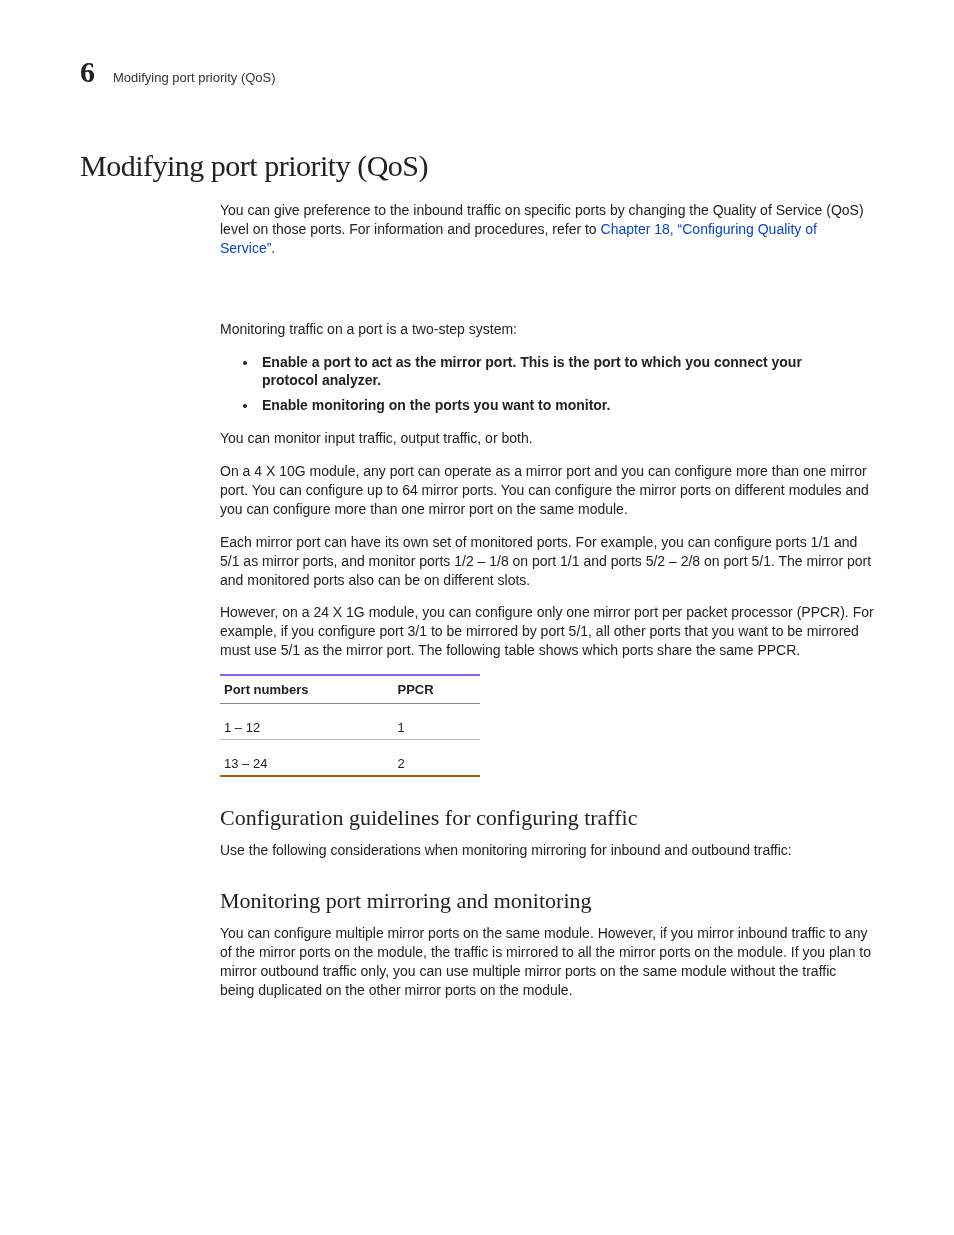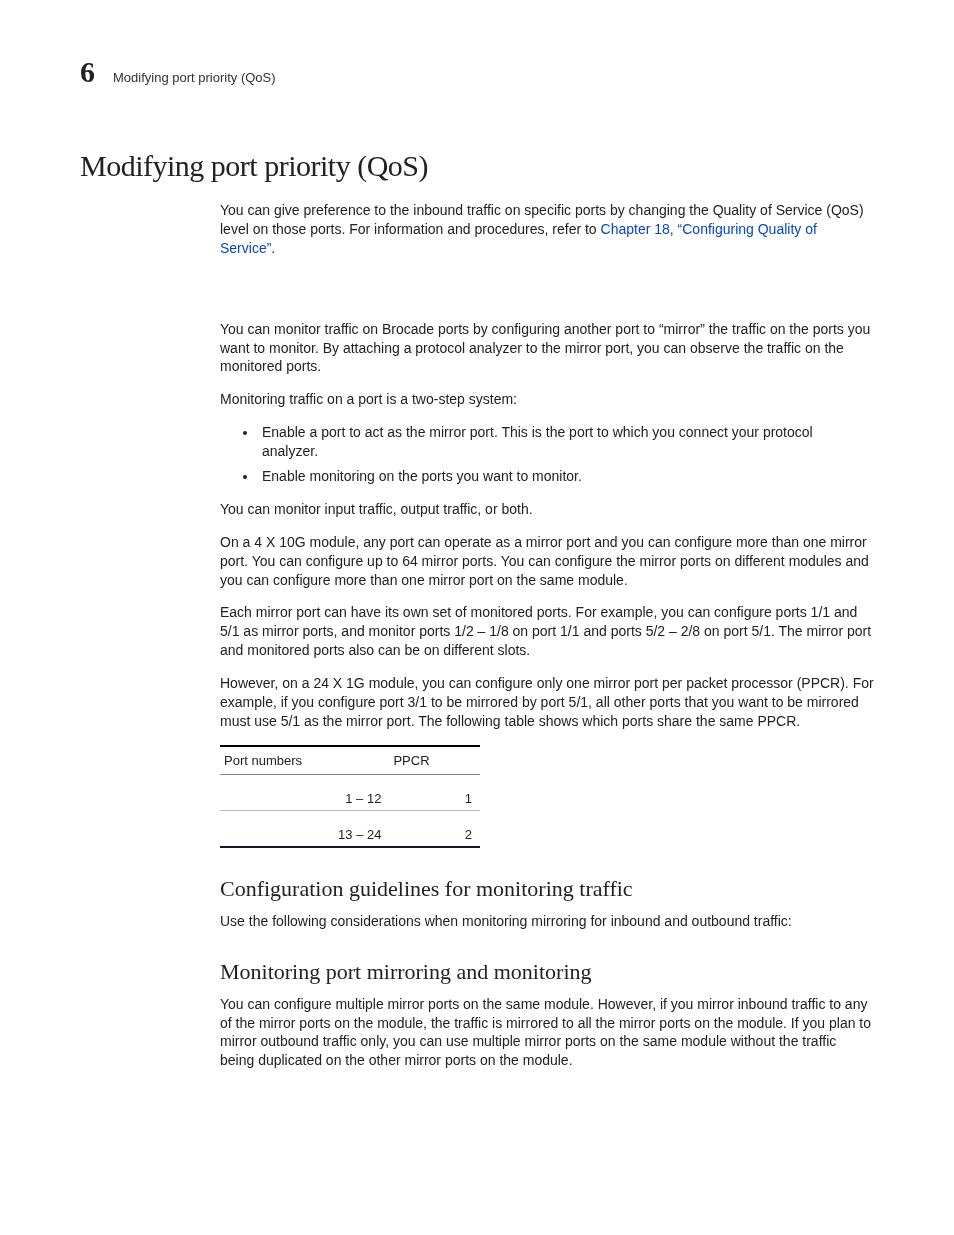--- a/index.html
+++ b/index.html
@@ -51,47 +51,47 @@
     margin: 8px 0 14px 0;
   }
   a.link {
     color: #0645c8;
     text-decoration: none;
   }
   ul.bullets {
     list-style: disc;
     padding-left: 38px;
     margin: 0 16px 14px 0;
+    font-weight: bold;
   }
   ul.bullets li {
     font-size: 14px;
     line-height: 1.35;
     margin-bottom: 6px;
     padding-left: 4px;
   }
   table.ppcr {
     border-collapse: collapse;
     width: 260px;
     margin: 4px 0 24px 0;
     font-size: 13px;
   }
   table.ppcr th {
     text-align: left;
-    font-weight: normal;
+    font-weight: bold;
     padding: 6px 8px 6px 4px;
-    border-top: 2px solid #000000;
+    border-top: 2px solid #8b5cf6;
     border-bottom: 1px solid #888;
   }
   table.ppcr td {
     padding: 16px 8px 4px 4px;
     border-bottom: 1px solid #bbb;
-    text-align: right;
   }
   table.ppcr tr:last-child td {
-    border-bottom: 2px solid #0f172a;
+    border-bottom: 2px solid #a16207;
   }
   .sect-gap { height: 40px; }
 </style>
 </head>
 <body>
 
 <div class="page">
 
   <div class="running-head">
     <span class="chap-num">6</span>
@@ -101,21 +101,20 @@
   <h1 class="section">Modifying port priority (QoS)</h1>
   <div class="body-block">
     <p>
       <span>You can give preference to the inbound traffic on specific ports by changing the Quality of Service (QoS) level on those ports.  For information and procedures, refer to </span><a href="#" class="link">Chapter 18, “Configuring Quality of Service”</a><span>.</span>
     </p>
   </div>
 
   <div class="sect-gap"></div>
 
   <div class="body-block">
-    <p>You can monitor traffic on Brocade ports by configuring another port to “mirror” the traffic on the ports you want to monitor.  By attaching a protocol analyzer to the mirror port, you can observe the traffic on the monitored ports.</p>
     <p>Monitoring traffic on a port is a two-step system:</p>
     <ul class="bullets">
       <li>Enable a port to act as the mirror port.  This is the port to which you connect your protocol analyzer.</li>
       <li>Enable monitoring on the ports you want to monitor.</li>
     </ul>
     <p>You can monitor input traffic, output traffic, or both.</p>
     <p>On a 4 X 10G module, any port can operate as a mirror port and you can configure more than one mirror port.  You can configure up to 64 mirror ports.  You can configure the mirror ports on different modules and you can configure more than one mirror port on the same module.</p>
     <p>Each mirror port can have its own set of monitored ports.  For example, you can configure ports 1/1 and 5/1 as mirror ports, and monitor ports 1/2 – 1/8 on port 1/1 and ports 5/2 – 2/8 on port 5/1.  The mirror port and monitored ports also can be on different slots.</p>
     <p>However, on a 24 X 1G module, you can configure only one mirror port per packet processor (PPCR). For example, if you configure port 3/1 to be mirrored by port 5/1, all other ports that you want to be mirrored must use 5/1 as the mirror port. The following table shows which ports share the same PPCR.</p>
 
@@ -131,20 +130,20 @@
           <td>1 – 12</td>
           <td>1</td>
         </tr>
         <tr>
           <td>13 – 24</td>
           <td>2</td>
         </tr>
       </tbody>
     </table>
 
-    <h2 class="subsection">Configuration guidelines for monitoring traffic</h2>
+    <h2 class="subsection">Configuration guidelines for configuring traffic</h2>
     <p>Use the following considerations when monitoring mirroring for inbound and outbound traffic:</p>
 
     <h2 class="subsection">Monitoring port mirroring and monitoring</h2>
     <p>You can configure multiple mirror ports on the same module. However, if you mirror inbound traffic to any of the mirror ports on the module, the traffic is mirrored to all the mirror ports on the module. If you plan to mirror outbound traffic only, you can use multiple mirror ports on the same module without the traffic being duplicated on the other mirror ports on the module.</p>
   </div>
 
 </div>
 
 </body></html>

